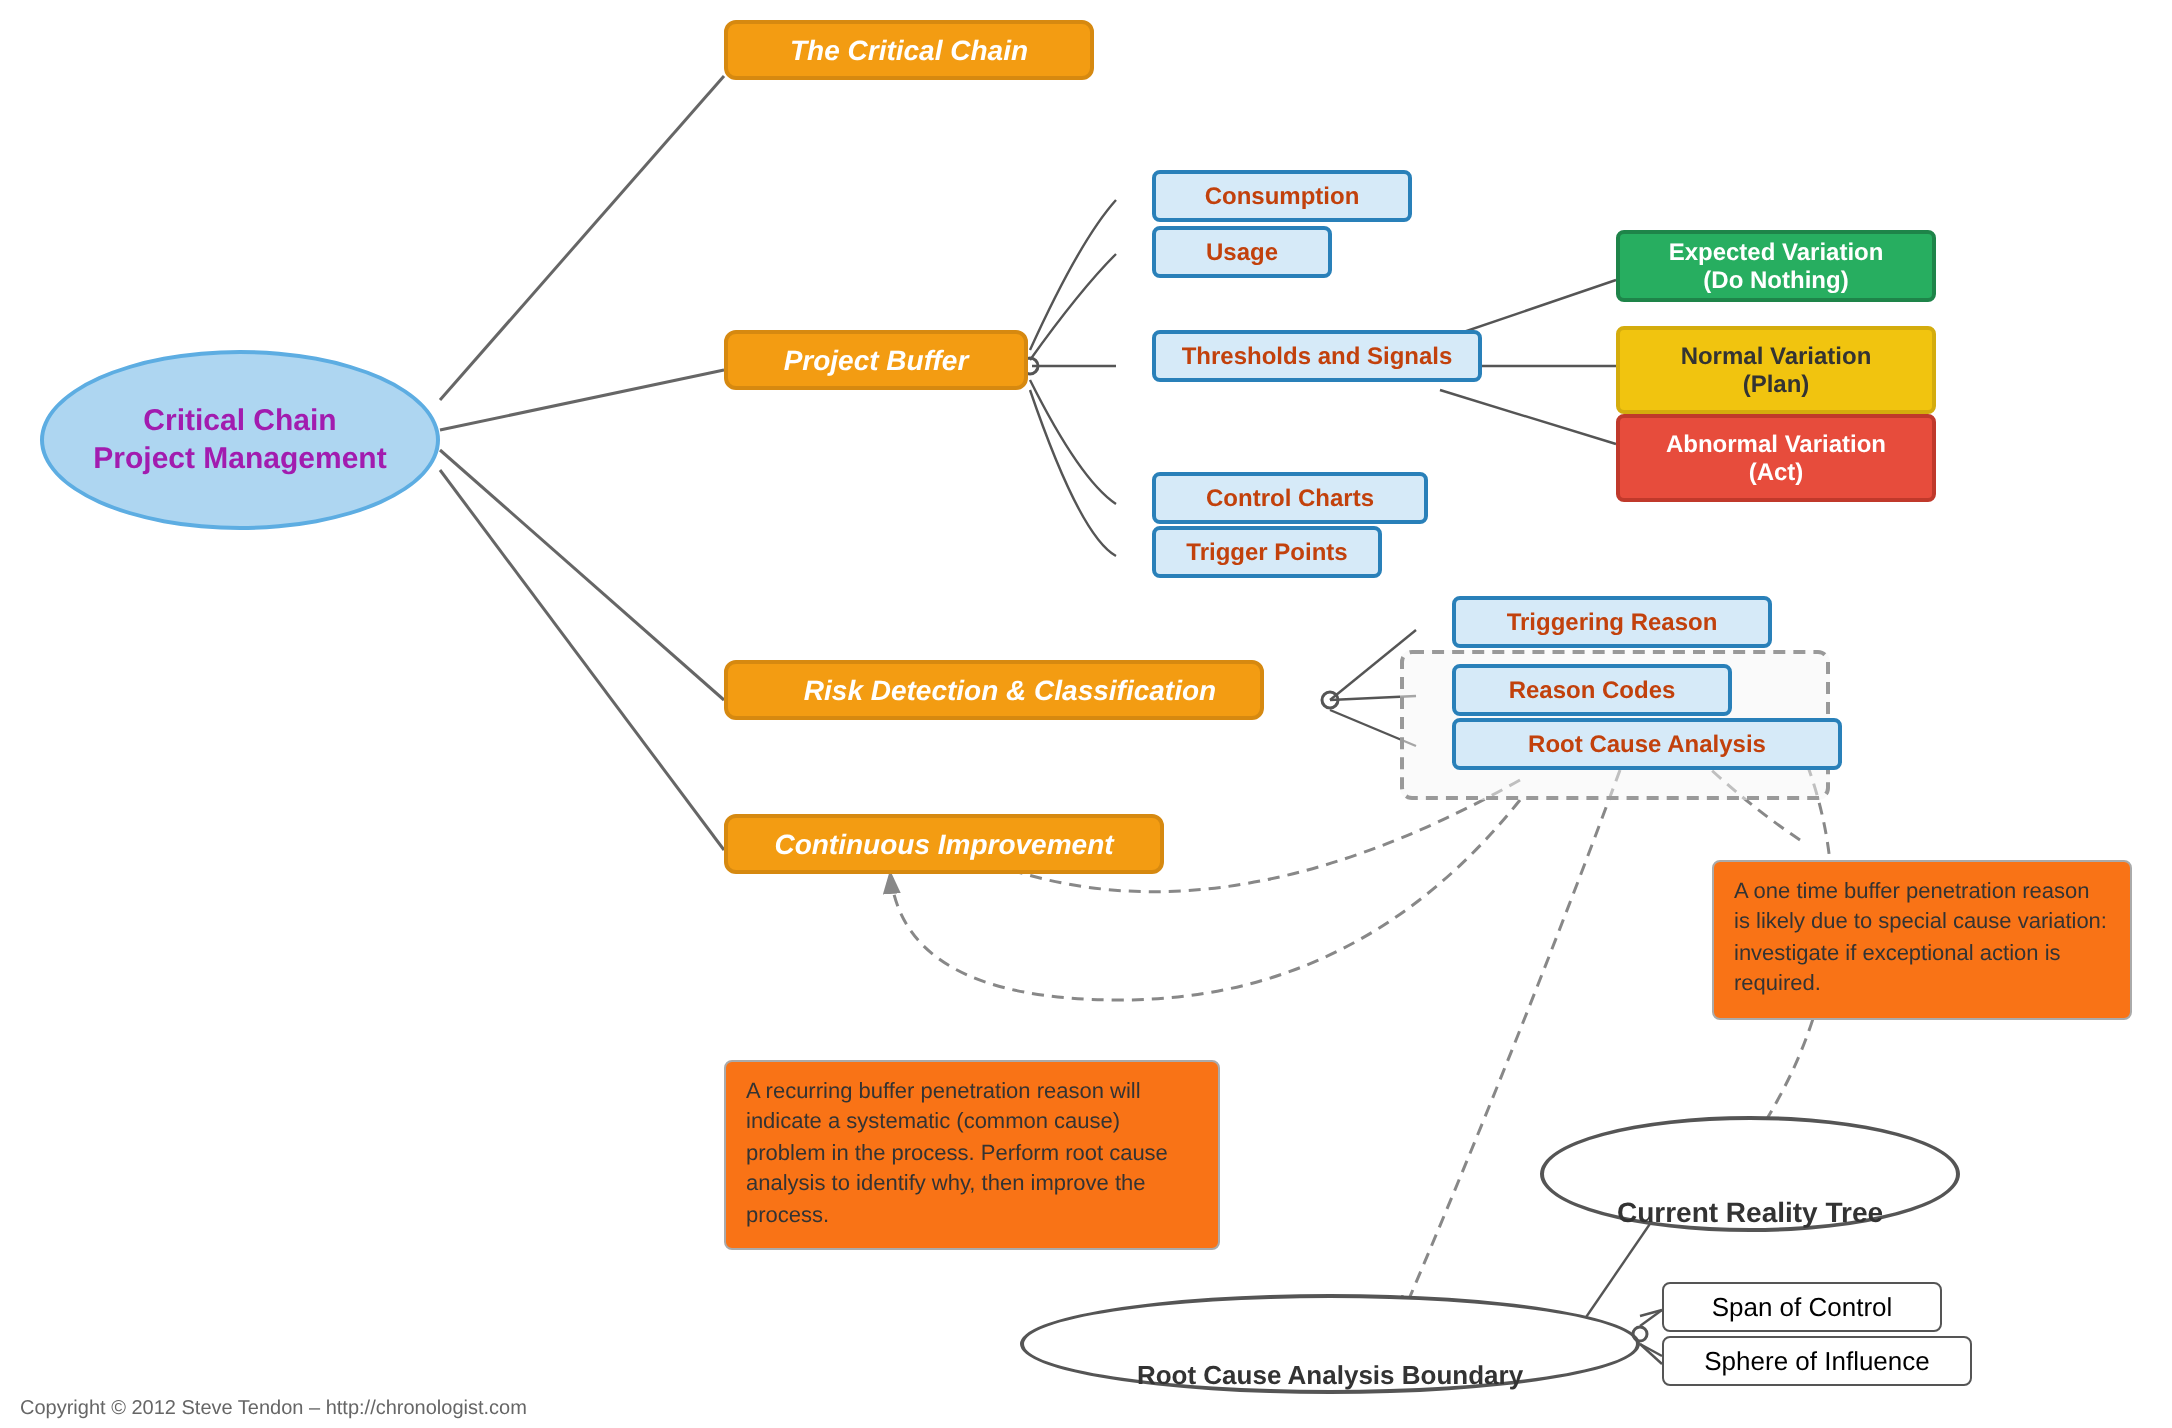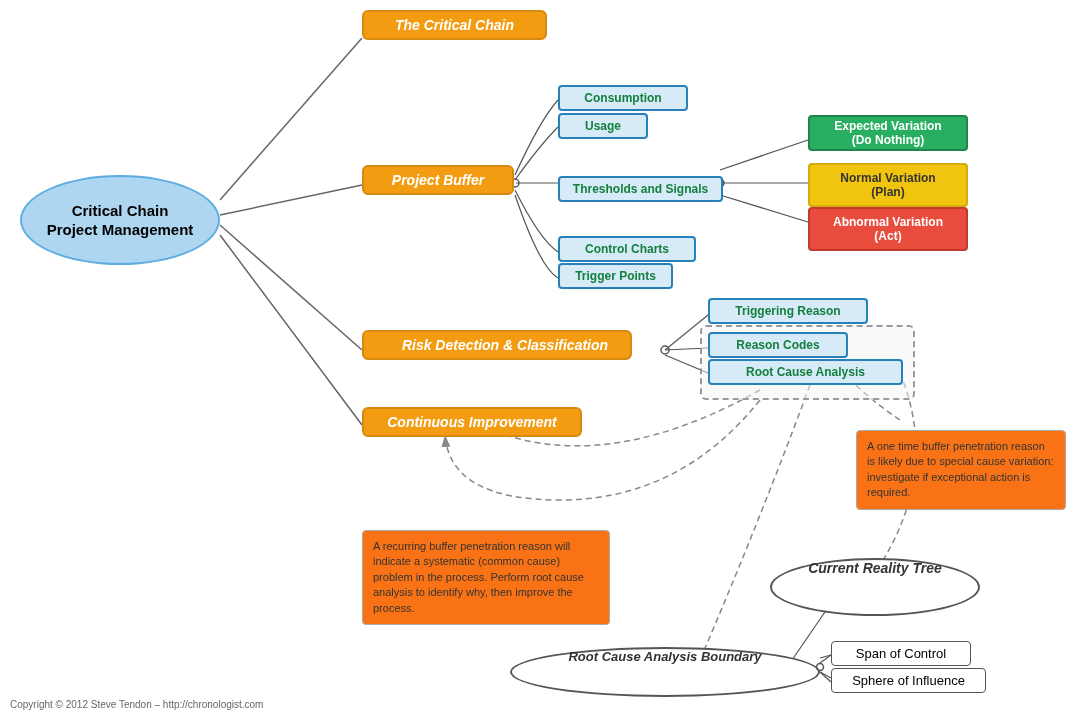--- a/index.html
+++ b/index.html
@@ -32,43 +32,44 @@
     .ellipse-main {
       width: 200px;
       height: 90px;
       background: #aed6f1;
       border: 2px solid #5dade2;
       border-radius: 50%;
       left: 20px;
       top: 175px;
       font-size: 15px;
       font-weight: bold;
-      color: #000000;
+      color: #a21caf;
       line-height: 1.3;
     }
 
     .box-orange {
       background: #f39c12;
       border: 2px solid #d68910;
       border-radius: 6px;
       padding: 5px 12px;
       font-weight: bold;
       font-style: italic;
       color: #fff;
       font-size: 14px;
     }
 
     .box-blue {
       background: #d6eaf8;
       border: 2px solid #2980b9;
       border-radius: 4px;
       padding: 4px 10px;
       font-weight: bold;
-      color: #15803d;
+      color: #c2410c;
       font-size: 12px;
+      margin-left: 18px;
     }
 
     .box-green {
       background: #27ae60;
       border: 2px solid #1e8449;
       border-radius: 4px;
       padding: 5px 10px;
       font-weight: bold;
       color: #fff;
       font-size: 12px;
@@ -105,26 +106,25 @@
       font-size: 11px;
       color: #333;
       line-height: 1.4;
     }
 
     .ellipse-small {
       background: #fff;
       border: 2px solid #555;
       border-radius: 50%;
       display: flex;
-      align-items: flex-start;
+      align-items: flex-end;
       justify-content: center;
       font-size: 14px;
       font-weight: bold;
       color: #333;
-      font-style: italic;
     }
 
     .copyright {
       position: absolute;
       bottom: 4px;
       left: 10px;
       font-size: 10px;
       color: #666;
     }
   </style>
@@ -208,21 +208,21 @@
 </div>
 
 <div class="node box-blue" style="left:558px; top:85px; width:130px;">
   <span>Consumption</span>
 </div>
 
 <div class="node box-blue" style="left:558px; top:113px; width:90px;">
   <span>Usage</span>
 </div>
 
-<div class="node box-blue" style="left:558px; top:176px; width:165px;text-align:center;">
+<div class="node box-blue" style="left:558px; top:165px; width:165px;text-align:center;">
   <span>Thresholds and Signals</span>
 </div>
 
 <div class="node box-blue" style="left:558px; top:236px; width:138px;">
   <span>Control Charts</span>
 </div>
 
 <div class="node box-blue" style="left:558px; top:263px; width:115px;">
   <span>Trigger Points</span>
 </div>

